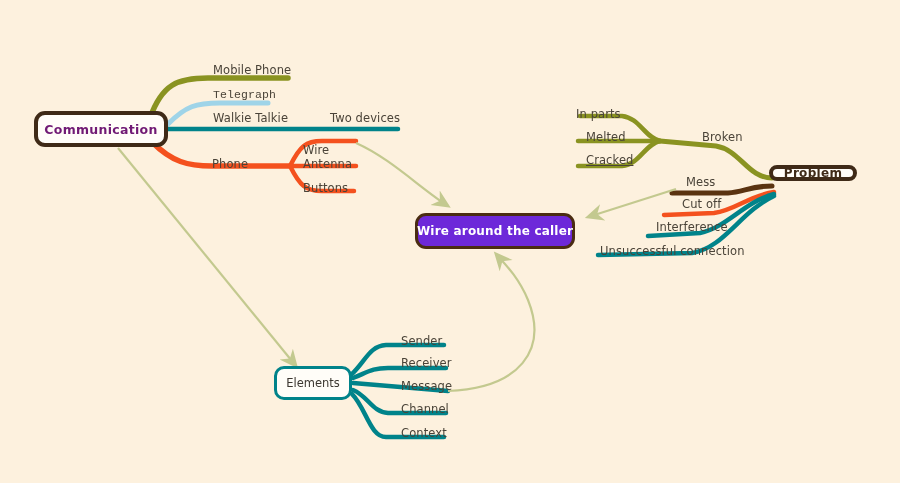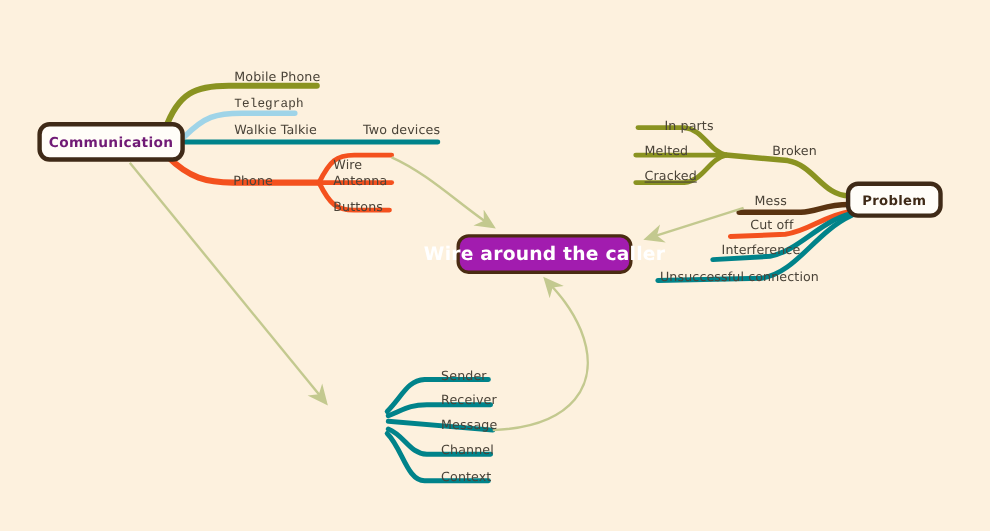--- a/index.html
+++ b/index.html
@@ -38,34 +38,34 @@
     width: 134px; height: 36px;
     background: #fffdf8;
     border: 4px solid #3f2a17;
     font-size: 12.5px;
     font-weight: bold;
     color: #701a75;
     letter-spacing: .3px;
   }
   .node-problem {
     left: 769px; top: 165px;
-    width: 88px; height: 33px;
+    width: 88px; height: 16px;
     background: #fffdf8;
     border: 4px solid #3f2a17;
     font-size: 12px;
     font-weight: bold;
     color: #3f2a17;
     letter-spacing: .3px;
   }
   .node-center {
     left: 415px; top: 213px;
     width: 160px; height: 36px;
-    background: #a21caf;
+    background: #6d28d9;
     border: 3px solid #4a2c12;
-    font-size: 17px;
+    font-size: 12px;
     font-weight: bold;
     color: #ffffff;
     letter-spacing: .2px;
   }
   .node-elements {
     left: 274px; top: 366px;
     width: 78px; height: 34px;
     background: #fffdf8;
     border: 3px solid #00838a;
     border-radius: 10px;
@@ -140,31 +140,34 @@
   </div>
 
   <div class="node node-problem">
     <span>Problem</span>
   </div>
 
   <div class="node node-center">
     <span>Wire around the caller</span>
   </div>
 
+  <div class="node node-elements">
+    <span>Elements</span>
+  </div>
 
   <div class="label" style="left:213px; top:63px;">Mobile Phone</div>
   <div class="label" style="left:213px; top:88px;font-family:Liberation Mono, monospace;">Telegraph</div>
   <div class="label" style="left:213px; top:111px;">Walkie Talkie</div>
   <div class="label" style="left:330px; top:111px;text-align:right;">Two devices</div>
   <div class="label" style="left:212px; top:157px;">Phone</div>
   <div class="label" style="left:303px; top:143px;">Wire</div>
   <div class="label" style="left:303px; top:157px;">Antenna</div>
   <div class="label" style="left:303px; top:181px;">Buttons</div>
 
-  <div class="label" style="left:604px; top:107px;">In parts</div>
+  <div class="label" style="left:576px; top:107px;">In parts</div>
   <div class="label" style="left:586px; top:130px;">Melted</div>
   <div class="label" style="left:586px; top:153px;text-decoration:underline;">Cracked</div>
   <div class="label" style="left:682px; top:130px;margin-left:20px;">Broken</div>
   <div class="label" style="left:686px; top:175px;text-align:center;">Mess</div>
   <div class="label" style="left:682px; top:197px;">Cut off</div>
   <div class="label" style="left:656px; top:220px;">Interference</div>
   <div class="label" style="left:600px; top:244px;">Unsuccessful connection</div>
 
   <div class="label" style="left:401px; top:334px;">Sender</div>
   <div class="label" style="left:401px; top:356px;">Receiver</div>

